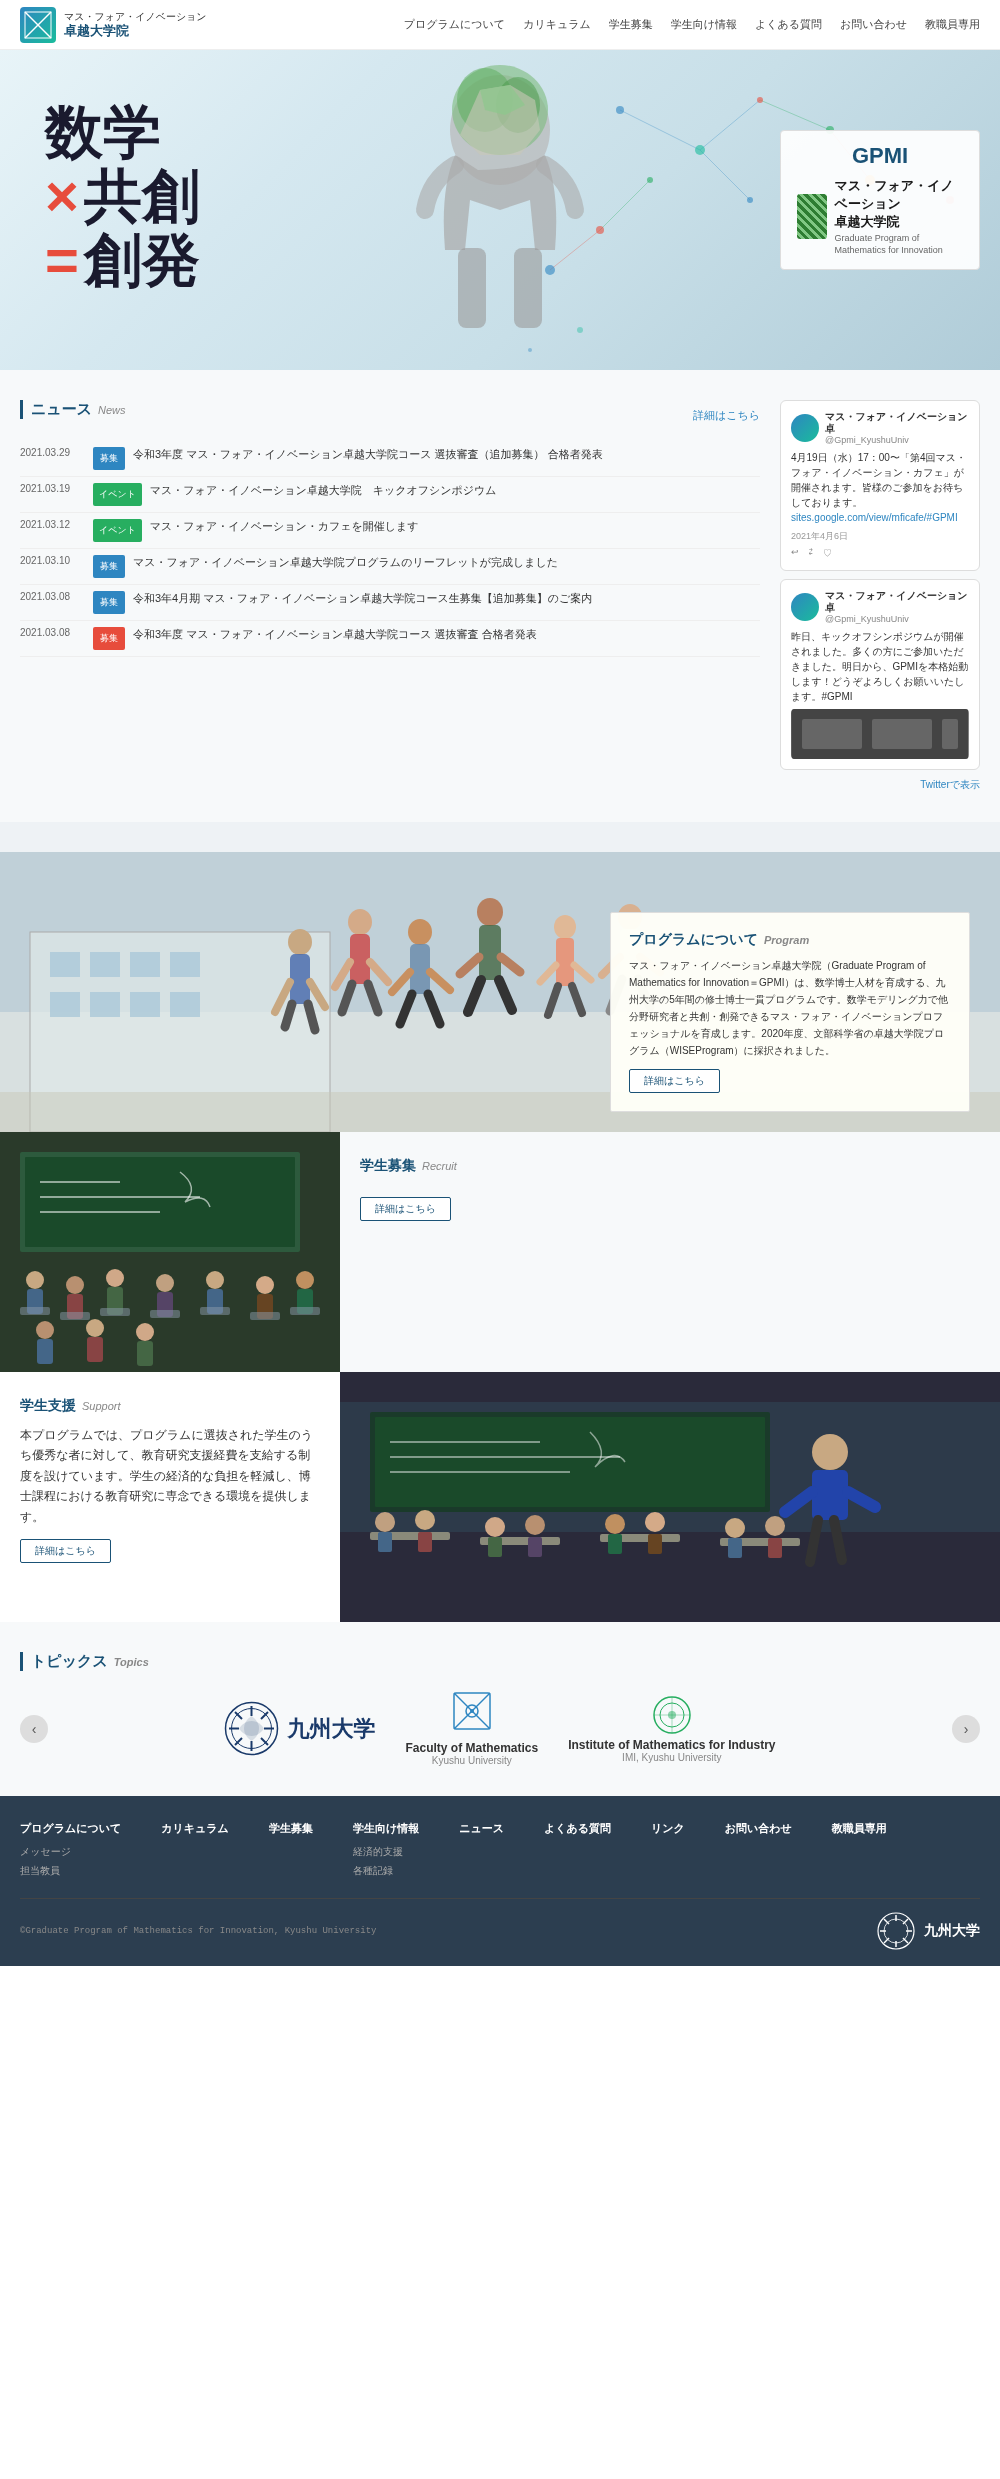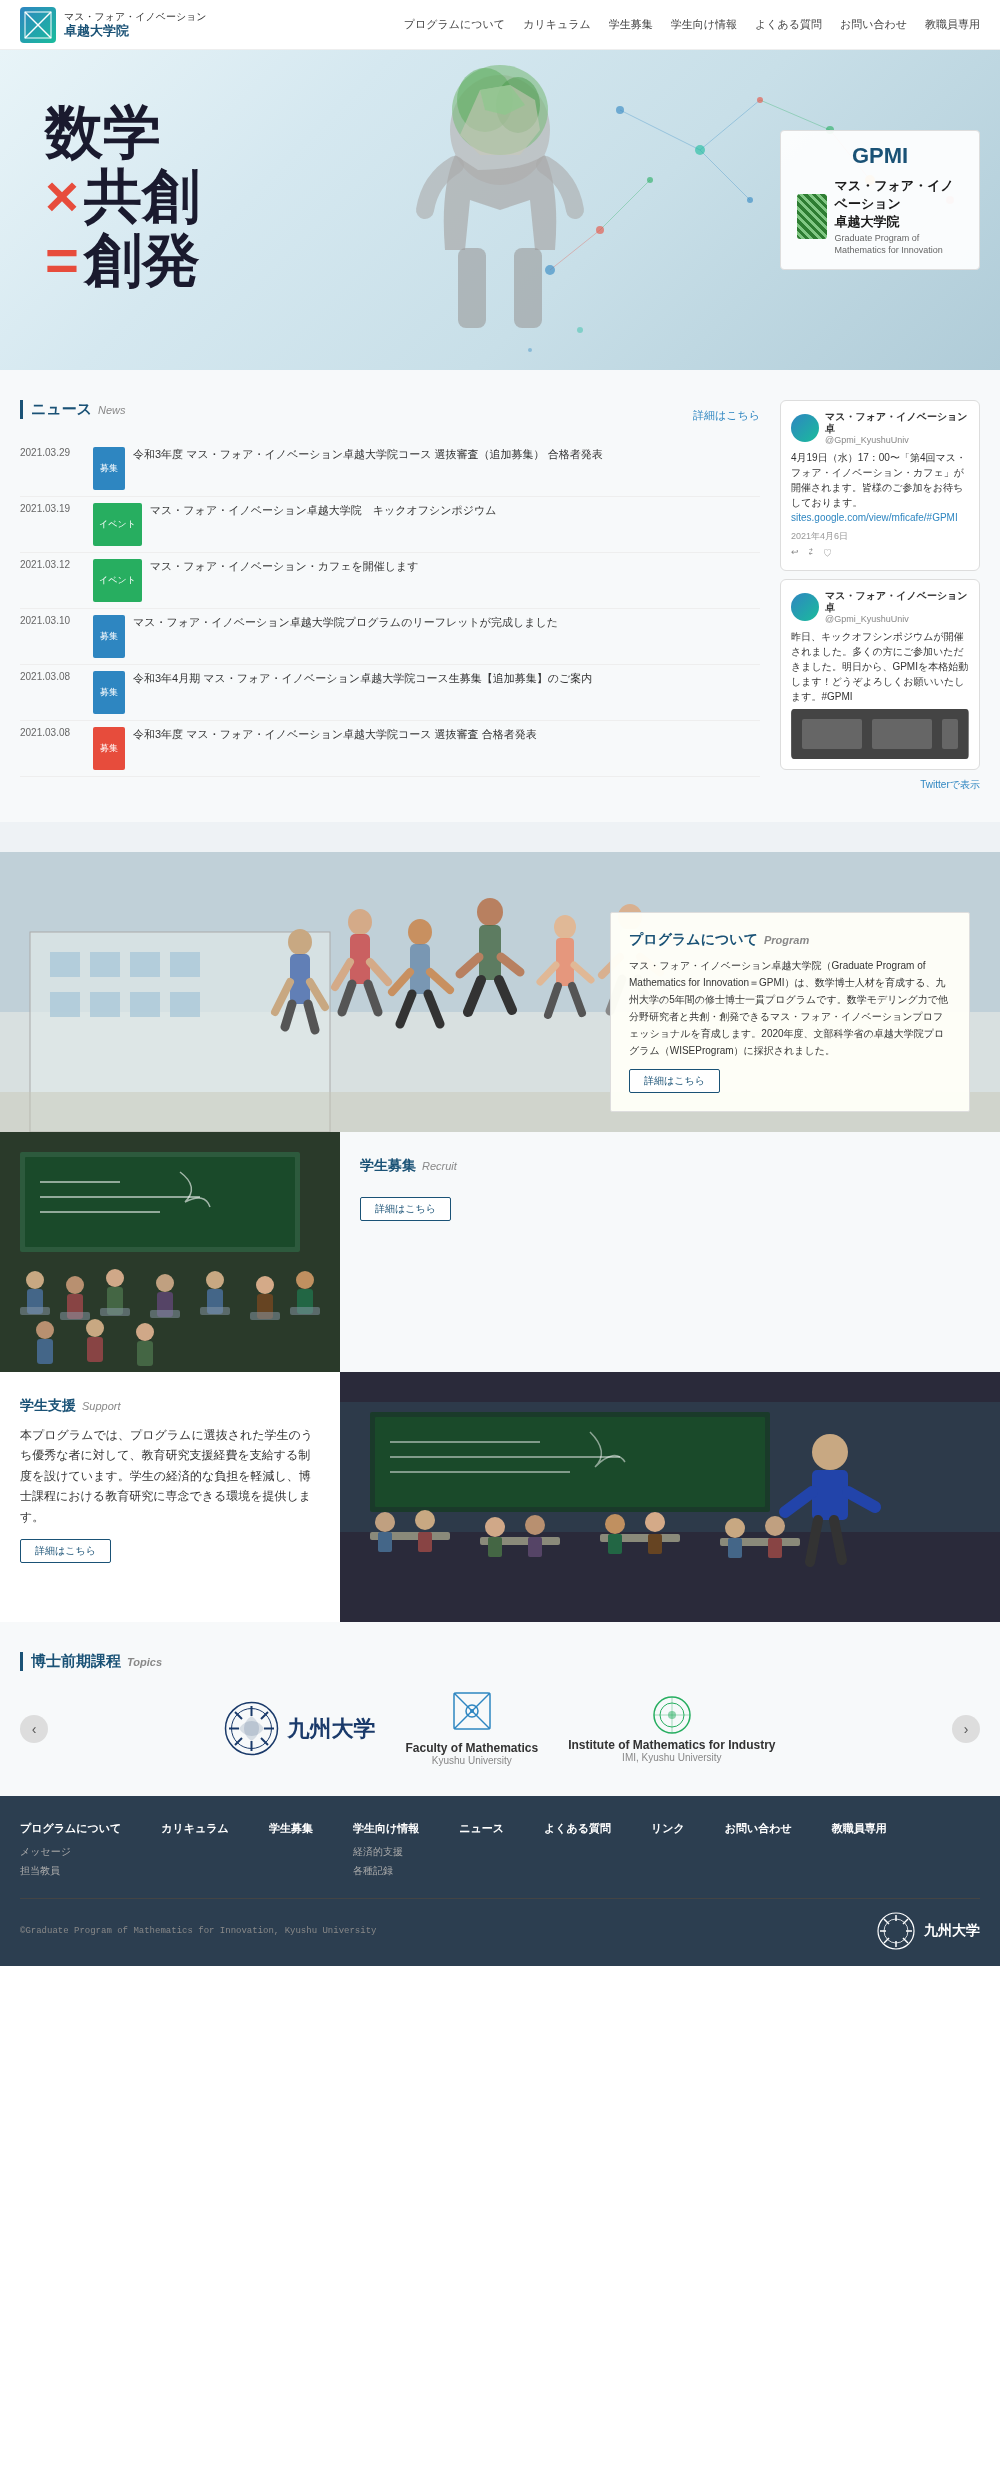--- a/index.html
+++ b/index.html
@@ -34,21 +34,21 @@
 
     
     .two-col { display: flex; gap: 0; padding: 30px 20px; background: #f7f9fa; }
     .news-col { flex: 1; padding-right: 20px; }
     .section-title { font-size: 15px; font-weight: bold; color: #1a5276; border-left: 3px solid #1a5276; padding-left: 8px; margin-bottom: 12px; display: flex; align-items: baseline; gap: 6px; }
     .section-title .en { font-size: 11px; color: #888; font-style: italic; font-weight: normal; }
     .section-link { float: right; font-size: 11px; color: #2e86c1; cursor: pointer; }
     .news-header { display: flex; justify-content: space-between; align-items: center; margin-bottom: 10px; }
     .news-item { display: flex; align-items: flex-start; gap: 8px; padding: 6px 0; border-bottom: 1px solid #eee; font-size: 11px; }
     .news-date { color: #666; white-space: nowrap; font-size: 10px; min-width: 65px; }
-    .news-badge { padding: 15px 6px; border-radius: 2px; font-size: 9px; color: #fff; white-space: nowrap; min-width: 32px; text-align: center; }
+    .news-badge { padding: 5px 6px; border-radius: 2px; font-size: 9px; color: #fff; white-space: nowrap; min-width: 32px; text-align: center; }
     .badge-blue { background: #2e86c1; }
     .badge-green { background: #27ae60; }
     .badge-red { background: #e74c3c; }
     .news-text { color: #333; line-height: 1.4; }
 
     
     .twitter-col { width: 200px; flex-shrink: 0; }
     .tweet-card { background: #fff; border: 1px solid #ddd; border-radius: 6px; padding: 10px; margin-bottom: 8px; font-size: 10px; }
     .tweet-header { display: flex; align-items: center; gap: 6px; margin-bottom: 5px; }
     .tweet-avatar { width: 28px; height: 28px; border-radius: 50%; background: linear-gradient(135deg, #2e86c1, #1abc9c); flex-shrink: 0; }
@@ -513,21 +513,21 @@
         <rect x="8" y="0" width="14" height="20" rx="2" fill="#446688"></rect>
         <ellipse cx="55" cy="-12" rx="10" ry="10" fill="#c0a080"></ellipse>
         <rect x="48" y="0" width="14" height="20" rx="2" fill="#884444"></rect>
       </g>
     </svg>
   </div>
 </section>
 
 <section class="topics-section">
   <div class="topics-title">
-    <span>博士前期課程</span>
+    <span>トピックス</span>
     <span class="en">Topics</span>
   </div>
   <div class="topics-carousel">
     <div class="carousel-arrow">‹</div>
     <div class="topics-logos">
 
       <div class="kyushu-logo">
         <svg width="55" height="55" viewBox="0 0 55 55">
           <circle cx="27.5" cy="27.5" r="26" fill="none" stroke="#1a3a6a" stroke-width="1.5"></circle>
           <circle cx="27.5" cy="27.5" r="20" fill="none" stroke="#1a3a6a" stroke-width="1"></circle>

